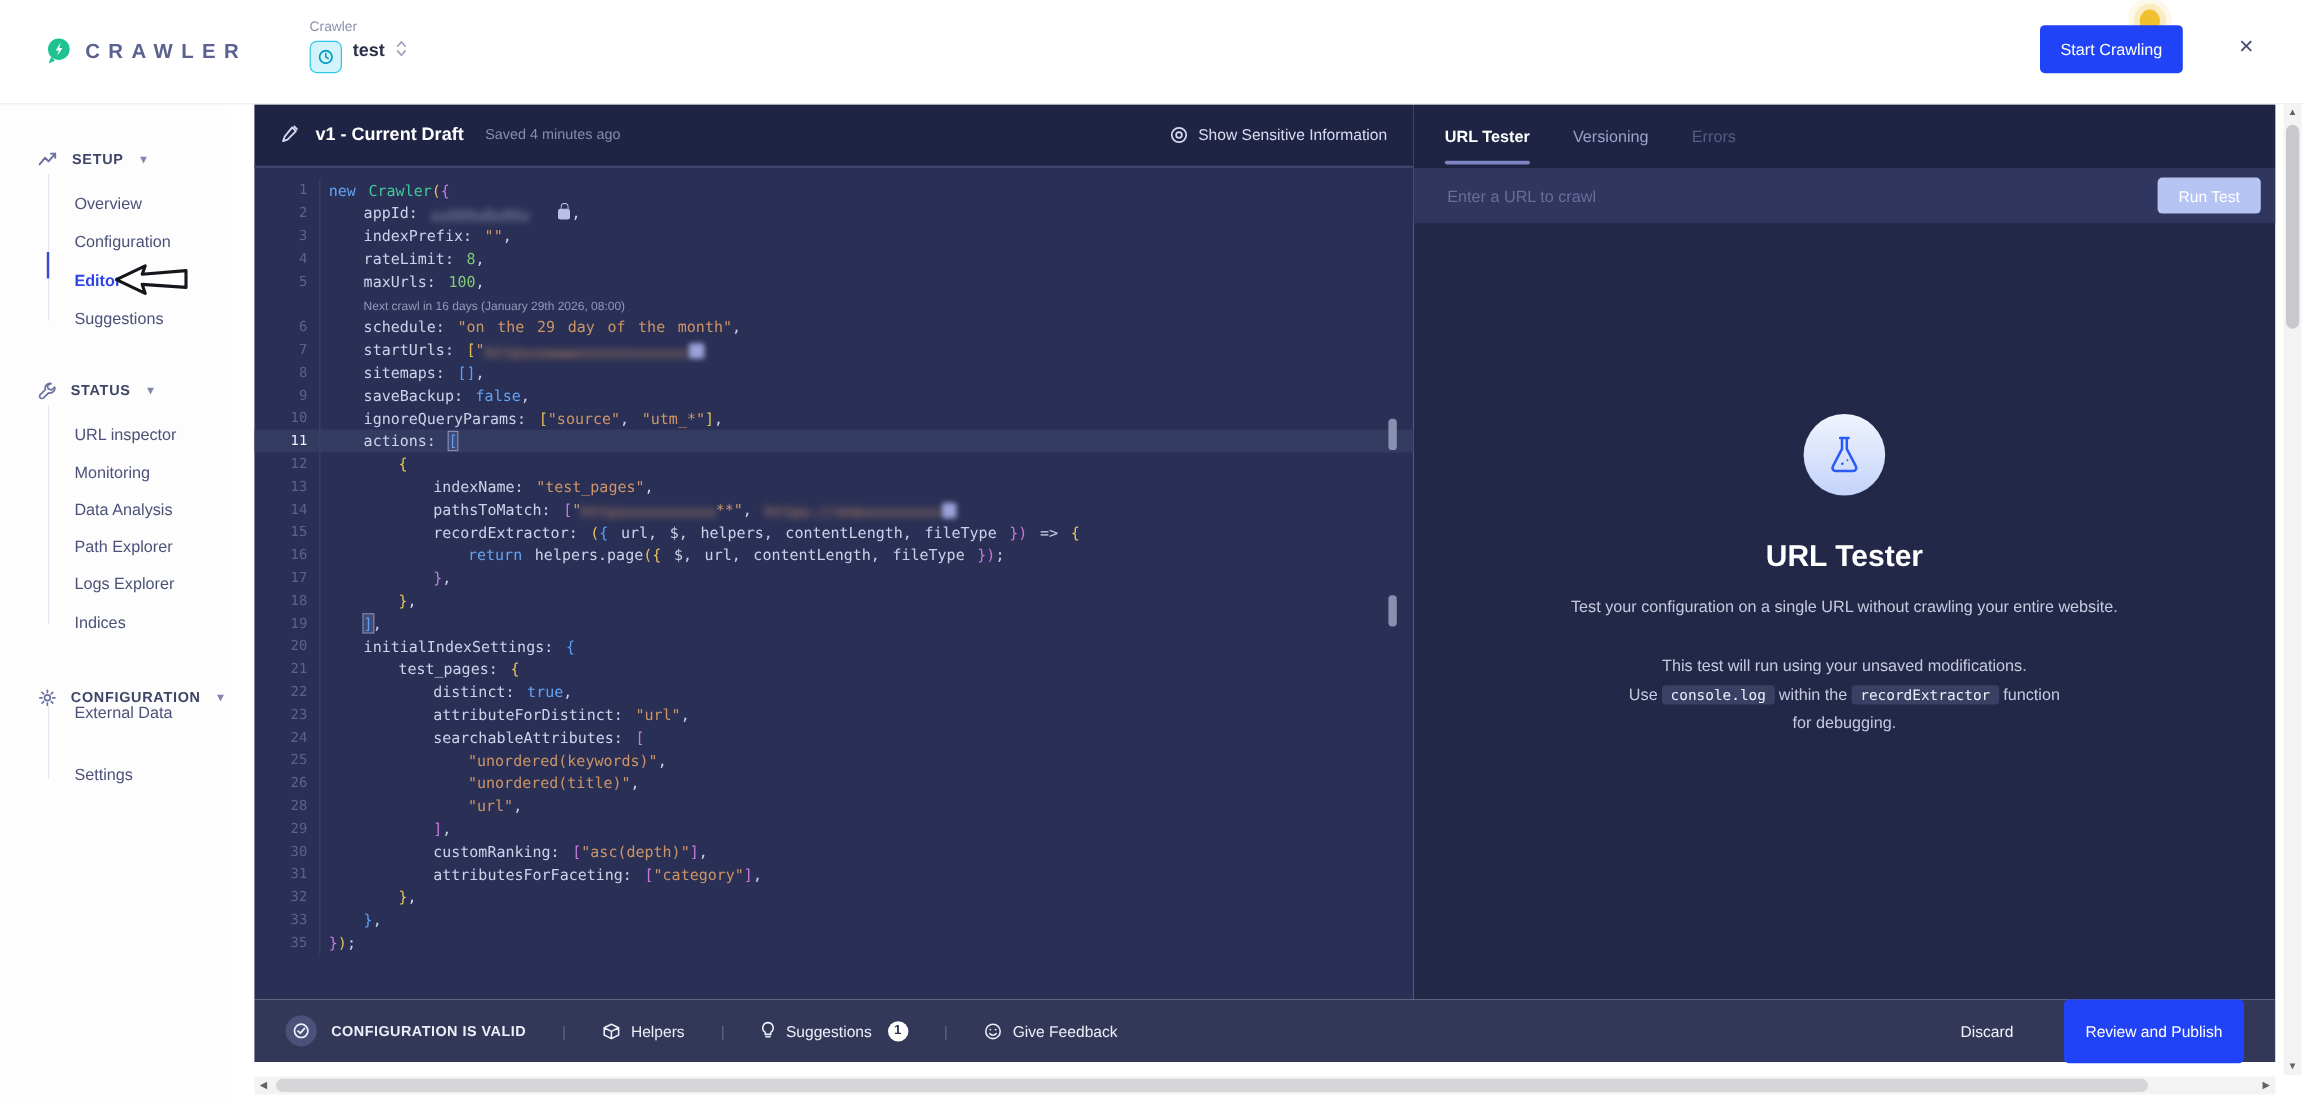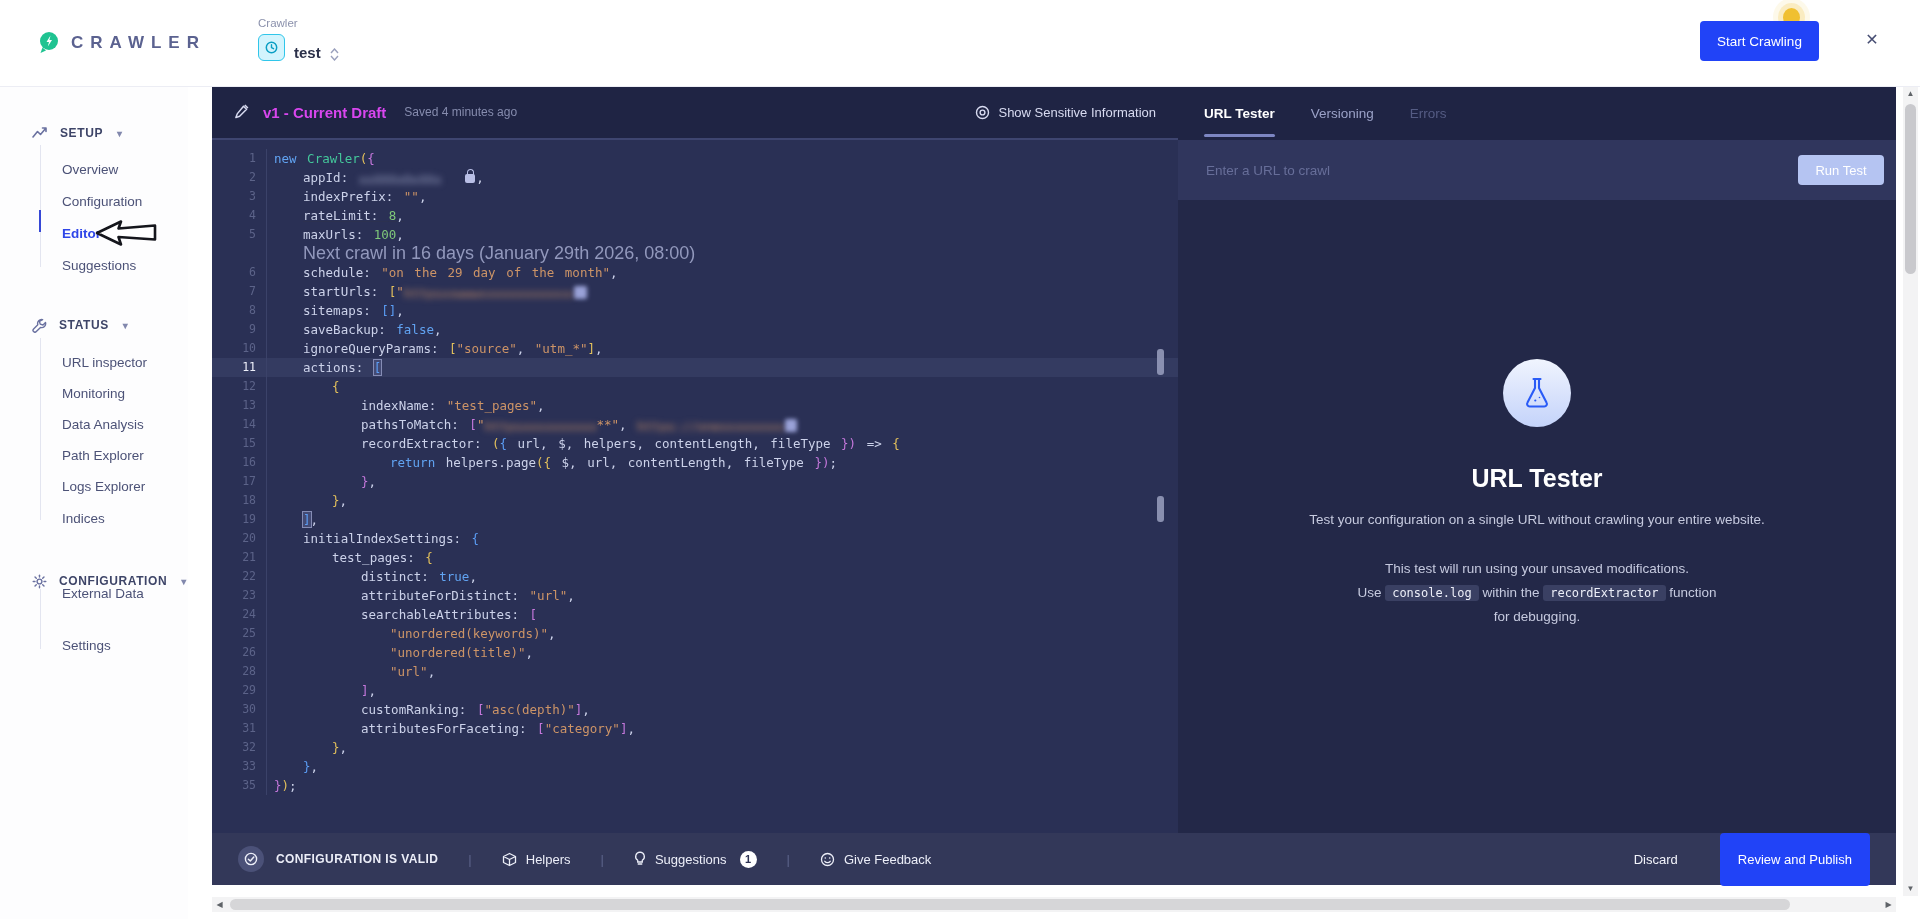--- a/index.html
+++ b/index.html
@@ -5,21 +5,21 @@
   html,body{margin:0;padding:0}
   body{width:1920px;height:919px;position:relative;background:#fff;overflow:hidden;
        font-family:"Liberation Sans",sans-serif;-webkit-font-smoothing:antialiased;color:#2c3150}
 
   
   .top-header{position:absolute;left:0;top:0;width:1920px;height:86px;background:#fff;border-bottom:1px solid #ecedf4;z-index:5}
   .logo{position:absolute;left:38px;top:31px;display:flex;align-items:center;gap:11px}
   .logo-text{font-size:17px;font-weight:700;letter-spacing:7px;color:#5b6290}
   .app-picker{position:absolute;left:258px;top:17px}
   .app-label{font-size:11.5px;color:#8b91ac;margin-bottom:5px}
-  .app-row{display:flex;align-items:flex-end;gap:9px}
+  .app-row{display:flex;align-items:flex-start;gap:9px}
   .app-icon{width:25px;height:25px;border-radius:6px;background:#d3f4fd;border:1.5px solid #30c6ea;display:flex;align-items:center;justify-content:center}
   .app-name{font-size:15px;font-weight:700;color:#2b3049}
   .chevrons{display:flex;flex-direction:column;gap:1px;color:#9aa0bd}
   .start-btn{position:absolute;left:1700px;top:21px;width:119px;height:40px;background:#2143f7;color:#fff;border:none;border-radius:4px;
              font-size:13.5px;font-family:inherit;display:flex;align-items:center;justify-content:center;cursor:pointer}
   .pulse-dot{position:absolute;left:1783px;top:8px;width:17px;height:19px;border-radius:50%;background:#f0c031;
              box-shadow:0 0 0 5px rgba(240,192,49,.22),0 0 0 10px rgba(240,192,49,.10)}
   .close-x{position:absolute;left:1858px;top:25px;width:28px;height:28px;display:flex;align-items:center;justify-content:center;
            font-size:16px;color:#474e73;cursor:pointer}
 
@@ -30,51 +30,51 @@
   .sec-head .chev{color:#8288ad;font-size:10px;margin-left:2px}
   .side-item{left:62px;font-size:13.5px;color:#4c5277;cursor:pointer}
   .side-item.active{color:#2f46e8;font-weight:700}
   .guide{position:absolute;left:40px;width:1px;background:#e3e5f0}
   .guide-active{position:absolute;left:39px;width:2px;background:#3648d6}
   .note-arrow{position:absolute;left:94px;top:133px;width:64px;height:28px;z-index:3}
 
   
   .ed-head{position:absolute;left:212px;top:86px;width:966px;height:54px;background:#1f2444;border-bottom:2px solid #3e4570;
            box-sizing:border-box;display:flex;align-items:center;padding:0 22px;z-index:2}
-  .ed-title{font-size:15px;font-weight:700;color:#d946ef;margin-left:14px}
+  .ed-title{font-size:15px;font-weight:700;color:#ffffff;margin-left:14px}
   .ed-saved{font-size:12px;color:#868cae;margin-left:18px}
   .ed-sensitive{margin-left:auto;display:flex;align-items:center;gap:8px;font-size:13px;color:#d8dbf1;cursor:pointer}
 
   .code{position:absolute;left:212px;top:140px;width:966px;height:693px;background:#2a3055;overflow:hidden;
         font-family:"DejaVu Sans Mono",monospace;font-size:12.5px;line-height:19px;padding-top:9px;box-sizing:border-box}
   .cl{display:flex;height:19px;cursor:text}
   .cl.active{background:#343b61}
   .ln{width:44px;flex:0 0 44px;text-align:right;padding-right:10px;color:#5c6389;border-right:1px solid #3b4269;font-size:11.5px}
   .cl.active .ln{color:#eef0fa}
   .lc{white-space:pre;word-spacing:3px}
   .lc .txt{color:#ccd2ea}.lc .kw{color:#61a3f2}.lc .cls{color:#44c79b}.lc .str{color:#cd9467}
   .lc .num{color:#7fc87a}.lc .y{color:#e3c05c}.lc .m{color:#c678dd}.lc .b{color:#5b9df5}
   .lc .bm{outline:1px solid #858cb5;background:#434a74}
-  .hint{font-family:"Liberation Sans",sans-serif;color:#9298bc;font-size:18px;word-spacing:0}
+  .hint{font-family:"Liberation Sans",sans-serif;color:#9298bc;font-size:10px;word-spacing:0}
   .blur{display:inline-block;filter:blur(3px);overflow:hidden;height:15px;vertical-align:-3px;border-radius:2px;white-space:nowrap}
   .blur.gray{color:#9aa0c0}
   .blur.tan{color:#c08a64}
   .blur.bluechip{background:#9aa2d8;color:transparent;filter:blur(2px);height:13px}
   .lock{display:inline-block;width:10px;height:9px;background:#b9bfe6;border-radius:2px;position:relative;margin:0 1px;vertical-align:-1px}
   .lock::before{content:"";position:absolute;left:1.5px;top:-5px;width:5px;height:5px;border:1.5px solid #b9bfe6;border-bottom:none;border-radius:4px 4px 0 0}
   .sb-mark{position:absolute;width:7px;border-radius:3px;background:#9aa0c0;opacity:.85;z-index:3}
 
   
   .rp{position:absolute;left:1178px;top:86px;width:718px;height:747px;background:#232848}
   .rp-tabs{height:54px;background:#1f2444;display:flex;align-items:stretch;padding-left:26px;gap:36px}
   .tab{display:flex;align-items:center;font-size:13.5px;color:#9ba2c8;position:relative;cursor:pointer}
   .tab.active{color:#fff;font-weight:700}
   .tab.active::after{content:"";position:absolute;left:0;right:0;bottom:3px;height:3px;border-radius:2px;background:#7d86c2}
   .tab.disabled{color:#555c84}
-  .rp-input{height:60px;background:#30365d;display:flex;align-items:center;padding:0 12px 0 26px}
+  .rp-input{height:46px;background:#30365d;display:flex;align-items:center;padding:0 12px 0 26px}
   .ph{flex:1;font-size:13.5px;color:#676e99;background:transparent;border:none;outline:none;font-family:inherit}
   .ph::placeholder{color:#676e99}
   .run-btn{width:86px;height:30px;background:#b5c4f2;color:#fff;border:none;border-radius:4px;font-size:13px;font-family:inherit;cursor:default}
   .rp-body{text-align:center;padding-top:159px}
   .flask-circle{width:68px;height:68px;border-radius:50%;margin:0 auto;background:linear-gradient(180deg,#f0f4fe,#c4d3fa);
                 display:flex;align-items:center;justify-content:center}
   .rp-title{margin-top:37px;font-size:25px;font-weight:700;color:#ffffff}
   .rp-desc{margin:16px auto 0;max-width:470px;font-size:13.5px;line-height:21px;color:#c6cadf}
   .rp-note{margin:27px auto 0;max-width:500px;font-size:13.5px;line-height:24px;color:#c6cadf}
   .chip{font-family:"DejaVu Sans Mono",monospace;background:#3a4063;color:#eceef8;padding:1px 7px;border-radius:3px;font-size:12px}

